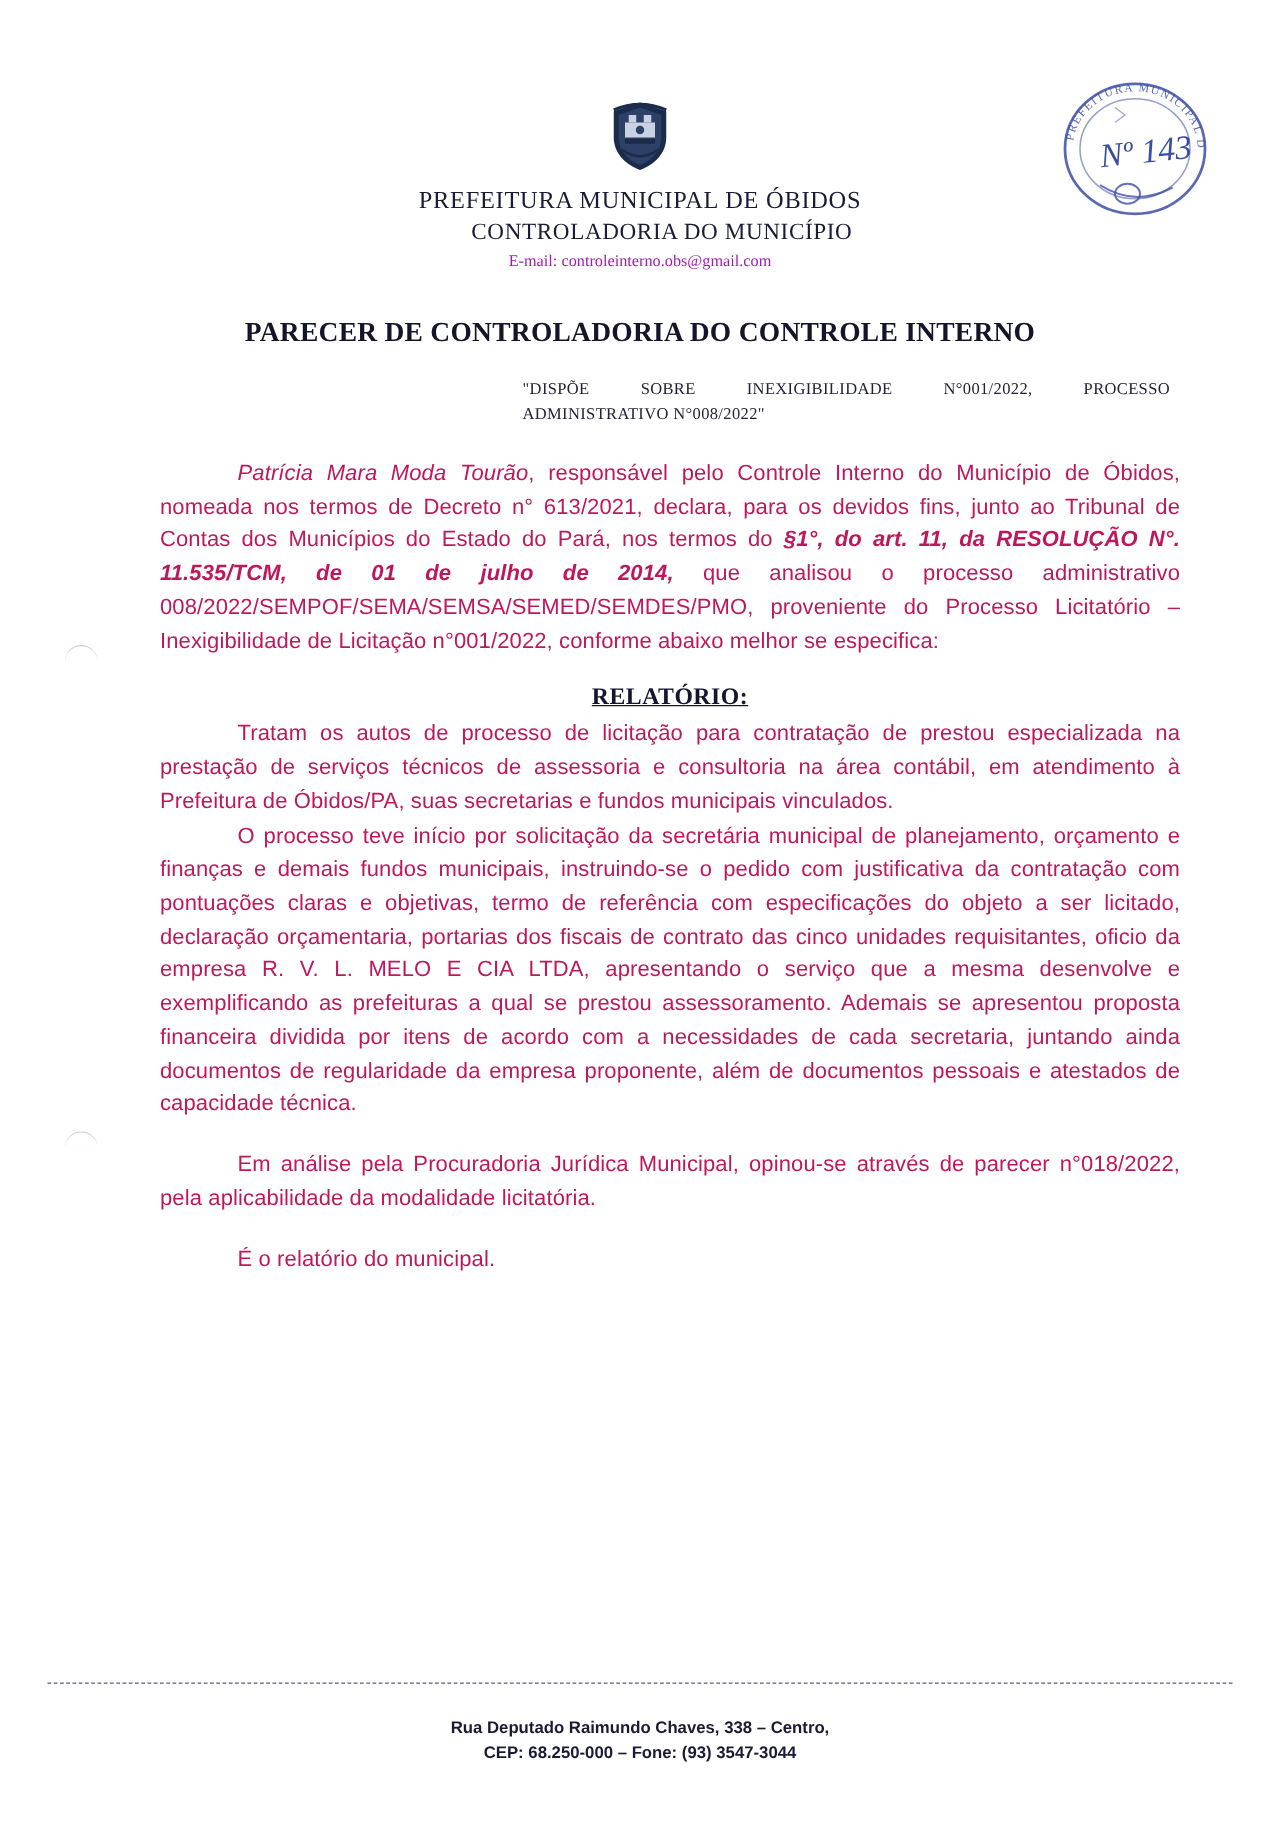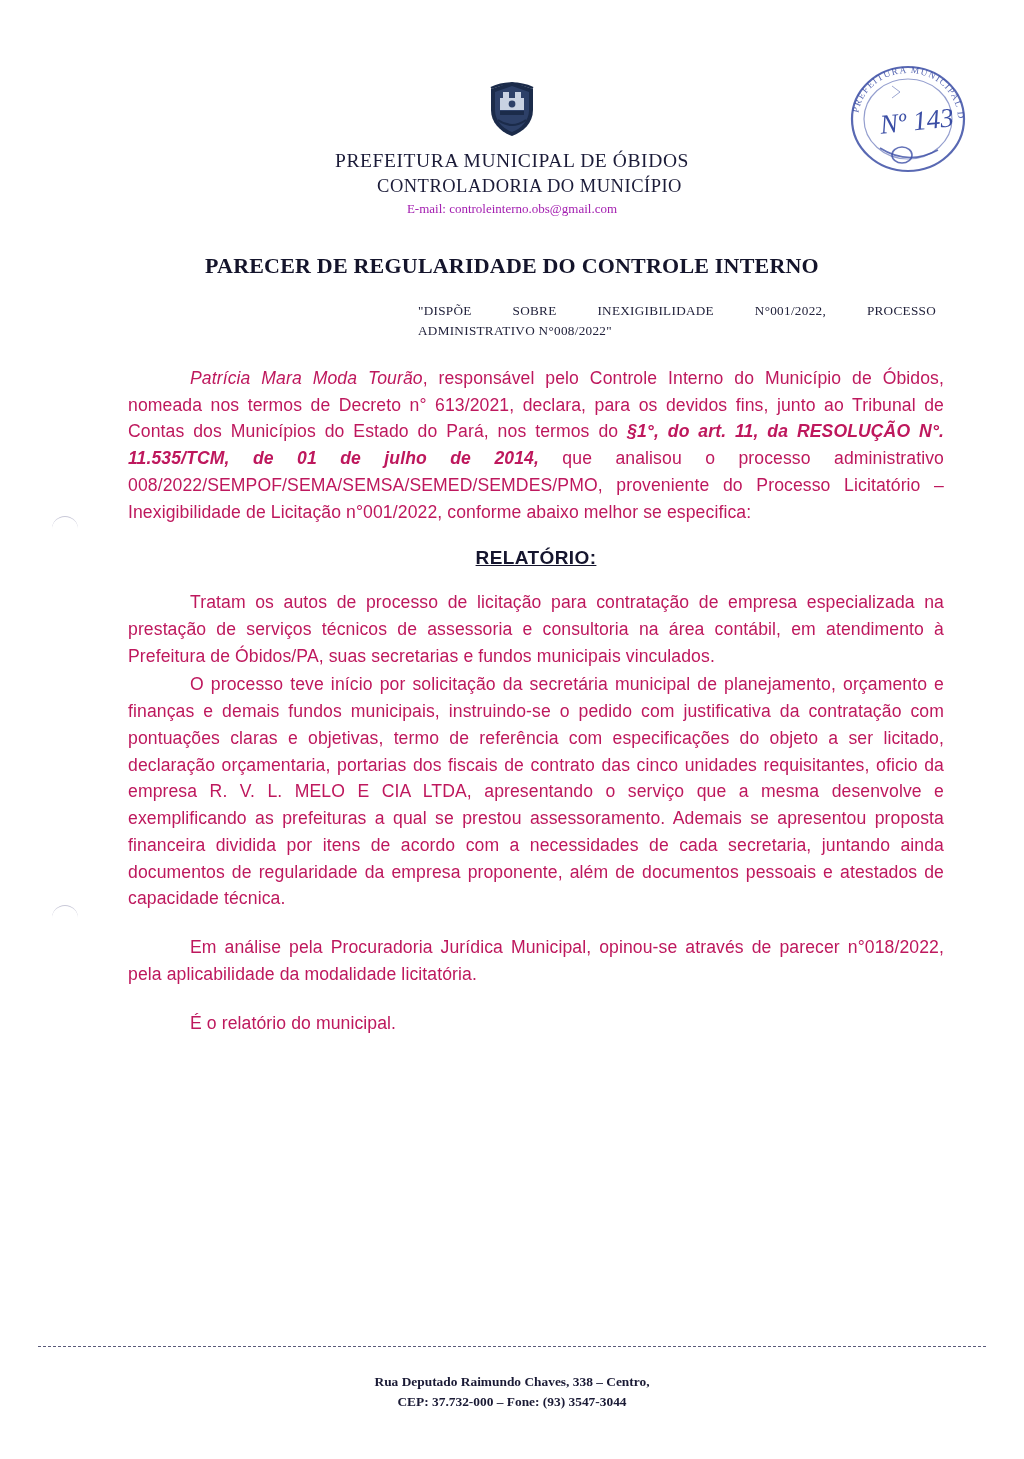--- a/index.html
+++ b/index.html
@@ -120,26 +120,26 @@
     color: #be185d;
     letter-spacing: 0.1px;
   }
   p.para + p.para { margin-top: 2px; }
   .indent { text-indent: 62px; }
   .ital { font-style: italic; }
   .bolditalic { font-weight: bold; font-style: italic; }
 
   .section-head {
     text-align: center;
-    font-family: Liberation Sans, sans-serif;
+    font-family: Liberation Serif, serif;
     font-size: 19px;
     font-weight: bold;
     text-decoration: underline;
     letter-spacing: 0.4px;
-    margin: 22px 0 20px 0;
+    margin: 22px 0 4px 0;
     color: #15152e;
   }
   .gap-md { height: 22px; }
 
   
   .footer {
     position: absolute;
     left: 0;
     right: 0;
     bottom: 48px;
@@ -149,21 +149,21 @@
     position: absolute;
     bottom: 112px;
     left: 38px;
     right: 38px;
     border-top: 1px solid #3a3a5a;
   }
   .footer-rule.dashed {
     border-top: 1px dashed #5a5a7a;
   }
   .footer-line {
-    font-family: Liberation Serif, serif;
+    font-family: Liberation Sans, sans-serif;
     font-size: 13.4px;
     color: #1a1a35;
     line-height: 1.45;
     font-weight: 600;
   }
 
   
   .scan-mark {
     position: absolute;
     width: 26px;
@@ -207,50 +207,50 @@
         <circle cx="27" cy="26" r="3.4" fill="#2d4068"></circle>
         <path d="M6 10 q21 -9 42 0" stroke="#1b2b4a" stroke-width="2.4" fill="none"></path>
         <path d="M13 42 q14 10 28 0" stroke="#1b2b4a" stroke-width="2" fill="none"></path>
       </svg>
     </div>
     <div class="org-name">PREFEITURA MUNICIPAL DE ÓBIDOS</div>
     <div class="org-sub">CONTROLADORIA DO MUNICÍPIO</div>
     <div class="org-mail">E-mail: controleinterno.obs@gmail.com</div>
   </div>
 
-  <div class="doc-title">PARECER DE REGULARIDADE DO CONTROLE INTERNO</div>
+  <div class="doc-title">PARECER DE CONTROLADORIA DO CONTROLE INTERNO</div>
 
   <div class="subject">
     <div class="line1">
       <span>"DISPÕE</span>
       <span>SOBRE</span>
       <span>INEXIGIBILIDADE</span>
       <span>N°001/2022,</span>
       <span>PROCESSO</span>
     </div>
     <div>ADMINISTRATIVO N°008/2022"</div>
   </div>
 
   <div class="body-wrap">
 
     <p class="para indent"><span class="ital">Patrícia Mara Moda Tourão</span><span>, responsável pelo Controle Interno do Município de Óbidos, nomeada nos termos de Decreto n° 613/2021, declara, para os devidos fins, junto ao Tribunal de Contas dos Municípios do Estado do Pará, nos termos do </span><span class="bolditalic">§1°, do art. 11, da RESOLUÇÃO N°. 11.535/TCM, de 01 de julho de 2014,</span><span> que analisou o processo administrativo 008/2022/SEMPOF/SEMA/SEMSA/SEMED/SEMDES/PMO, proveniente do Processo Licitatório – Inexigibilidade de Licitação n°001/2022, conforme abaixo melhor se especifica:</span></p>
 
     <div class="section-head">RELATÓRIO:</div>
 
-    <p class="para indent">Tratam os autos de processo de licitação para contratação de empresa especializada na prestação de serviços técnicos de assessoria e consultoria na área contábil, em atendimento à Prefeitura de Óbidos/PA, suas secretarias e fundos municipais vinculados.</p>
+    <p class="para indent">Tratam os autos de processo de licitação para contratação de prestou especializada na prestação de serviços técnicos de assessoria e consultoria na área contábil, em atendimento à Prefeitura de Óbidos/PA, suas secretarias e fundos municipais vinculados.</p>
     <p class="para indent">O processo teve início por solicitação da secretária municipal de planejamento, orçamento e finanças e demais fundos municipais, instruindo-se o pedido com justificativa da contratação com pontuações claras e objetivas, termo de referência com especificações do objeto a ser licitado, declaração orçamentaria, portarias dos fiscais de contrato das cinco unidades requisitantes, oficio da empresa R. V. L. MELO E CIA LTDA, apresentando o serviço que a mesma desenvolve e exemplificando as prefeituras a qual se prestou assessoramento. Ademais se apresentou proposta financeira dividida por itens de acordo com a necessidades de cada secretaria, juntando ainda documentos de regularidade da empresa proponente, além de documentos pessoais e atestados de capacidade técnica.</p>
 
     <div class="gap-md"></div>
 
     <p class="para indent">Em análise pela Procuradoria Jurídica Municipal, opinou-se através de parecer n°018/2022, pela aplicabilidade da modalidade licitatória.</p>
 
     <div class="gap-md"></div>
 
     <p class="para indent">É o relatório do municipal.</p>
   </div>
 
   <div class="footer-rule dashed"></div>
   <div class="footer">
     <div class="footer-line">Rua Deputado Raimundo Chaves, 338 – Centro,</div>
-    <div class="footer-line">CEP: 37.732-000 – Fone: (93) 3547-3044</div>
+    <div class="footer-line">CEP: 68.250-000 – Fone: (93) 3547-3044</div>
   </div>
 
 </div>
 
 </body></html>

